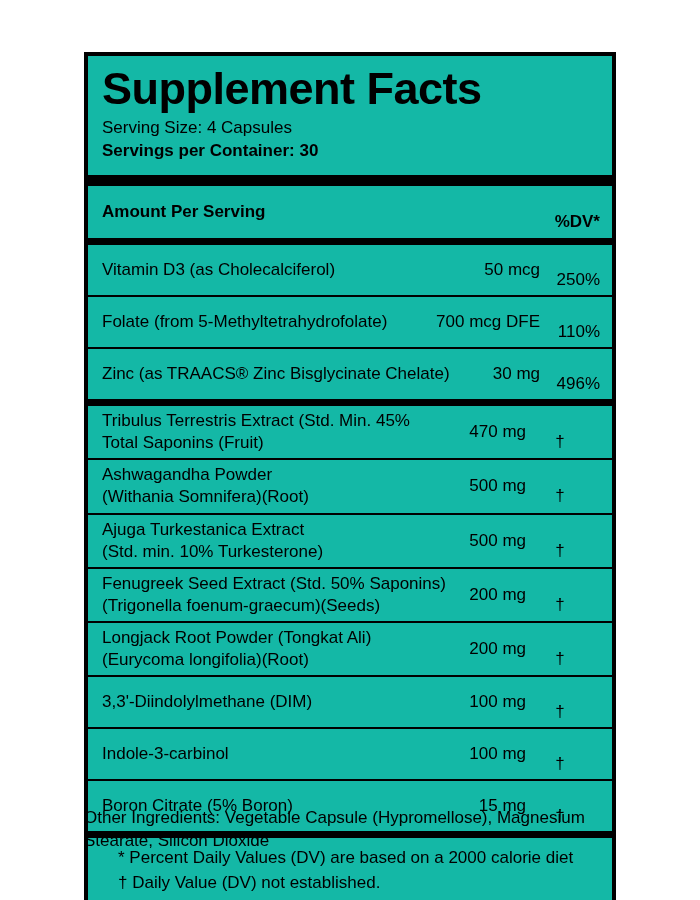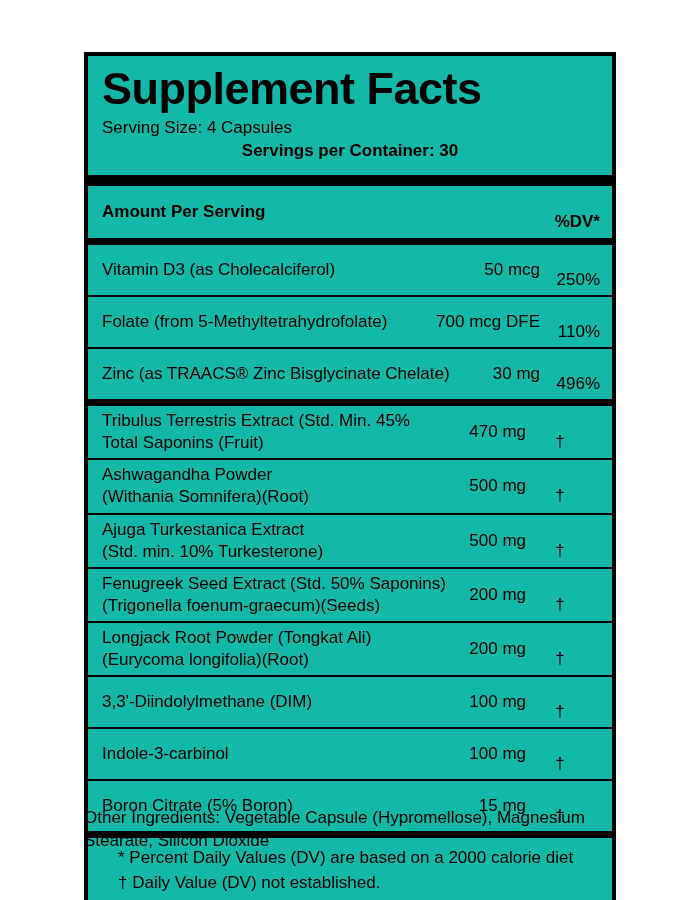--- a/index.html
+++ b/index.html
@@ -35,21 +35,20 @@
     white-space: nowrap;
   }
 
   .serving-block {
     padding: 2px 14px 12px 14px;
     font-size: 17px;
     line-height: 1.38;
   }
   .serving-block .bold {
     font-weight: bold;
-    text-align: center;
   }
 
   .rule-thick {
     height: 11px;
     background: #000000;
   }
   .rule-med {
     height: 7px;
     background: #000000;
   }

